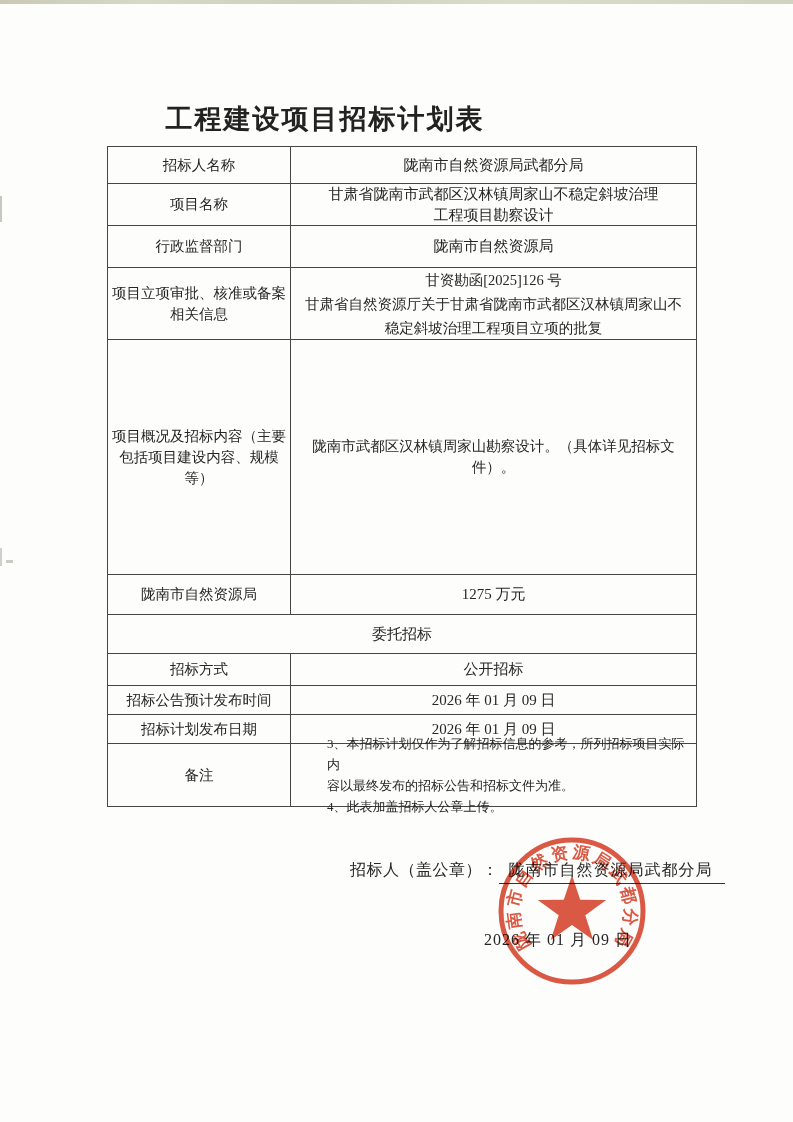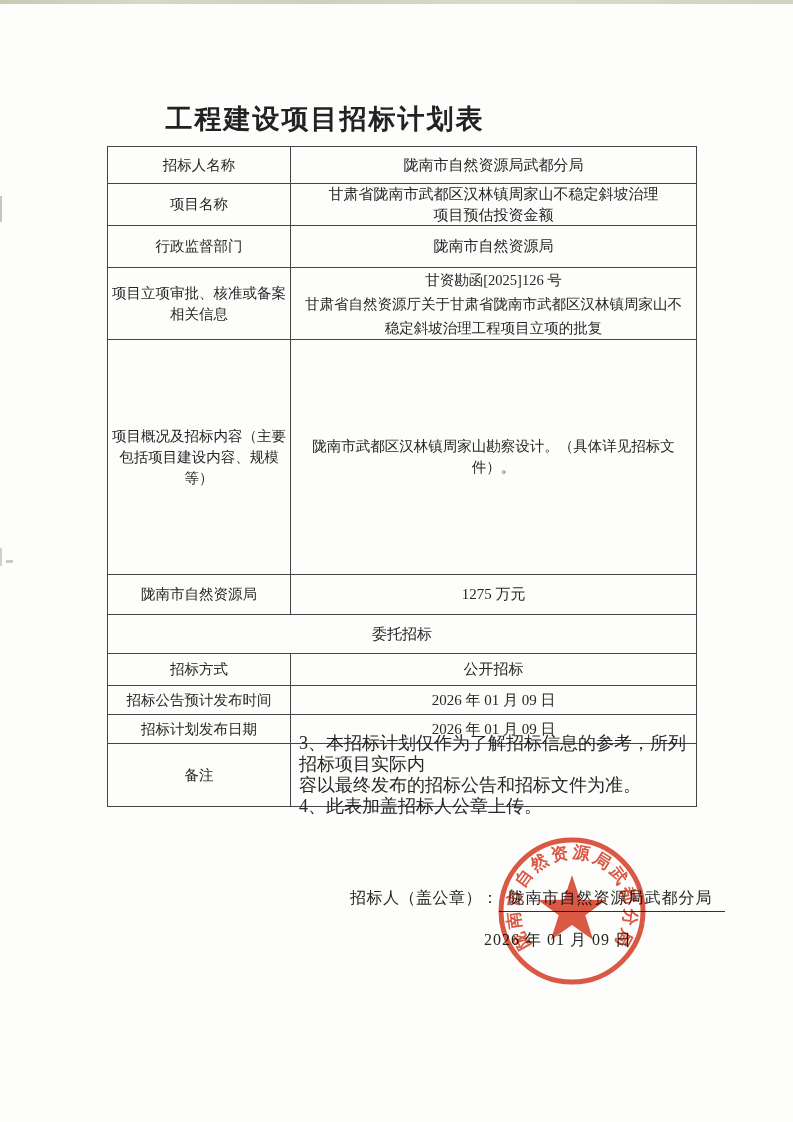--- a/index.html
+++ b/index.html
@@ -38,25 +38,25 @@
   .cell-label{
     width:183px;flex:0 0 183px;border-right:1px solid #454545;
     font-size:14.5px;white-space:pre-line;padding:2px 1px;
   }
   .cell-value{flex:1 1 auto;font-size:15px;white-space:pre-line;padding:2px 8px 2px 8px;}
   .h36{height:36px}.h42{height:42px}.h72{height:72px}.h235{height:235px}
   .h40{height:40px}.h39{height:39px}.h32{height:32px}.h29{height:29px}.h63{height:63px}
   .val-approval{font-size:14.5px;line-height:24px;}
   .val-left{justify-content:flex-start;text-align:left;}
   .val-overview{font-size:14.5px;text-align:center;}
-  .val-remark{font-size:18px;line-height:21px;align-items:center;}
+  .val-remark{font-size:13px;line-height:21px;align-items:center;margin-left:28px;}
 
   
   .sig-line{
-    position:absolute;left:350px;top:888px;
+    position:absolute;left:350px;top:860px;
     font-size:16px;display:flex;align-items:baseline;white-space:nowrap;
   }
   .sig-label{letter-spacing:0.5px;}
   .sig-name{
     border-bottom:1.5px solid #333;padding:0 12px 2px 10px;letter-spacing:1px;
   }
   .sig-date{
     position:absolute;left:484px;top:930px;font-size:16px;letter-spacing:1px;
   }
 
@@ -78,21 +78,21 @@
 <h1 class="doc-title">工程建设项目招标计划表</h1>
 
 <div class="doc-table">
   <div class="t-row h36">
     <div class="cell cell-label">招标人名称</div>
     <div class="cell cell-value">陇南市自然资源局武都分局</div>
   </div>
   <div class="t-row h42">
     <div class="cell cell-label">项目名称</div>
     <div class="cell cell-value">甘肃省陇南市武都区汉林镇周家山不稳定斜坡治理
-项目预估投资金额</div>
+工程项目勘察设计</div>
   </div>
   <div class="t-row h42">
     <div class="cell cell-label">行政监督部门</div>
     <div class="cell cell-value">陇南市自然资源局</div>
   </div>
   <div class="t-row h72">
     <div class="cell cell-label">项目立项审批、核准或备案
 相关信息</div>
     <div class="cell cell-value val-approval">甘资勘函[2025]126 号
 甘肃省自然资源厅关于甘肃省陇南市武都区汉林镇周家山不稳定斜坡治理工程项目立项的批复</div>

